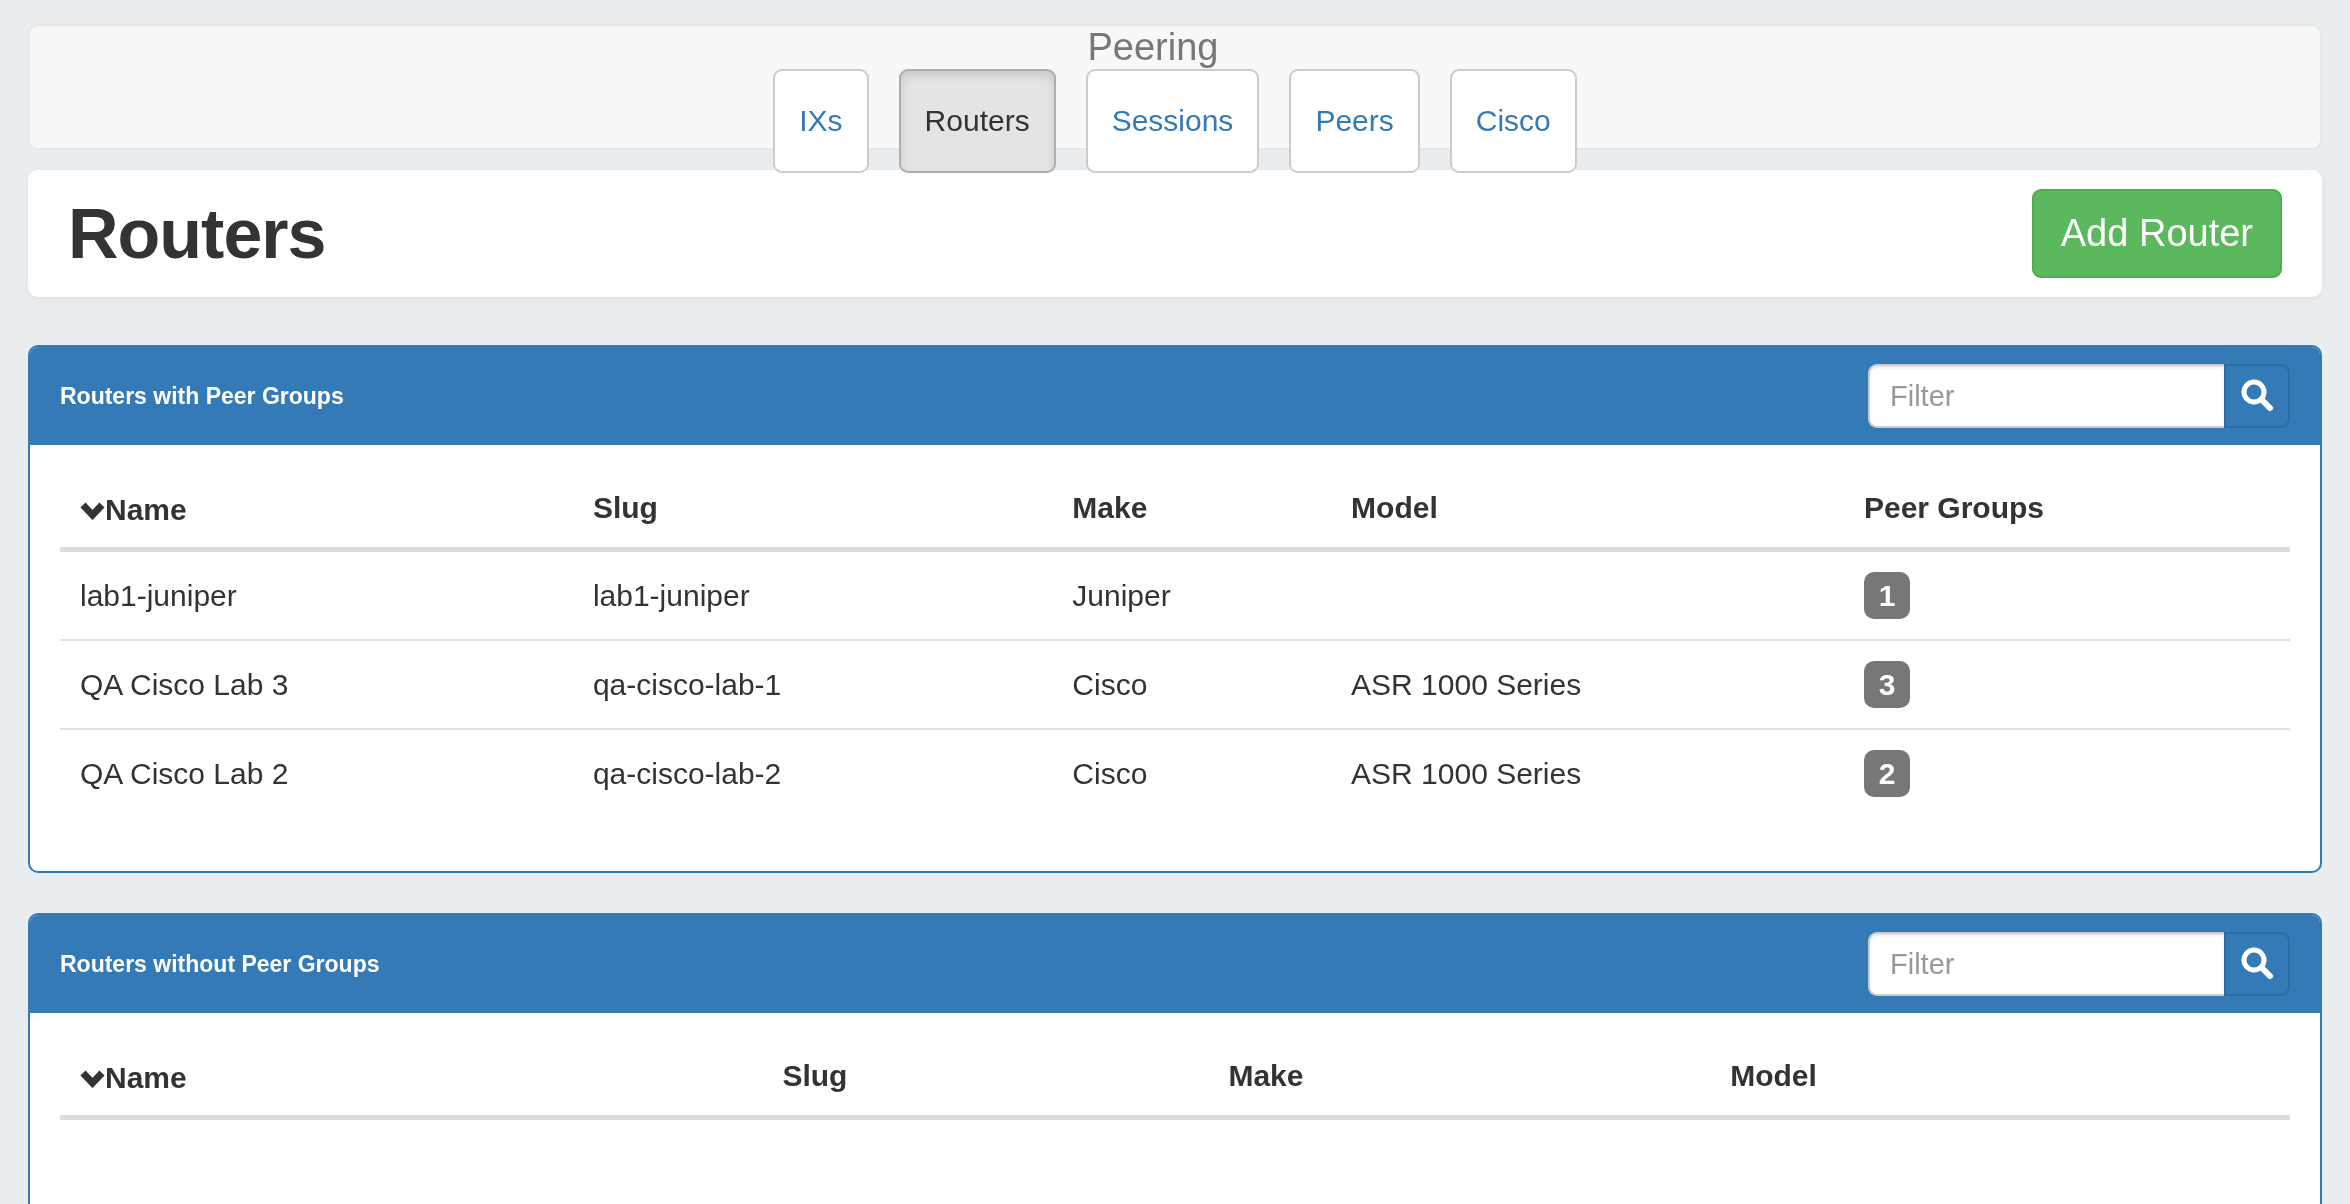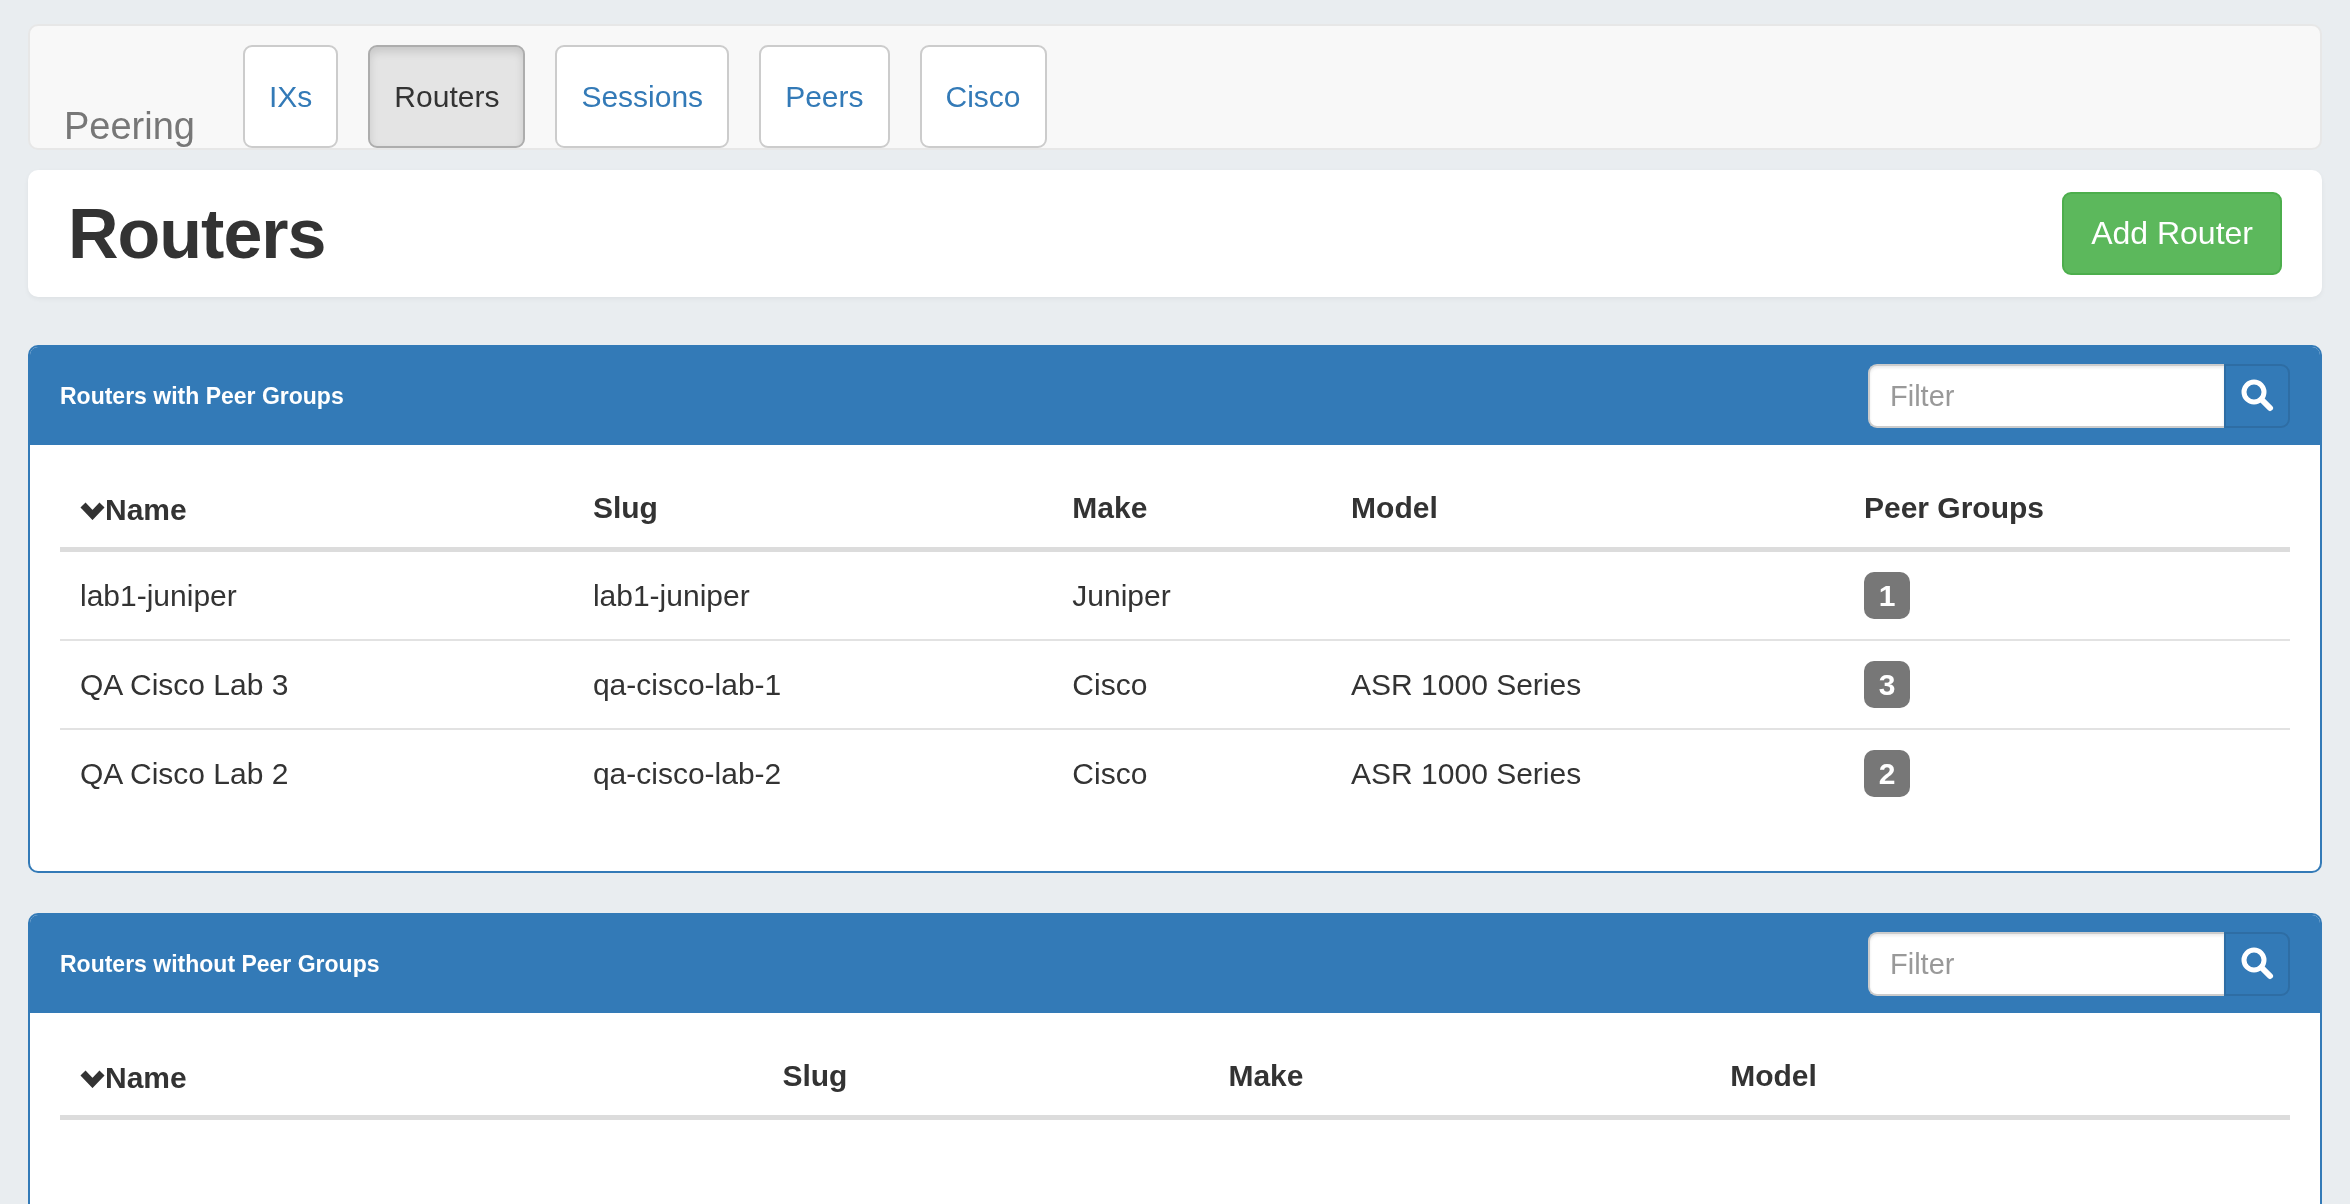--- a/index.html
+++ b/index.html
@@ -16,22 +16,23 @@
     font-size:30px;
   }
   .app{padding:0 28px;}
 
   
   .navbar{
     margin-top:24px; height:126px;
     background:var(--navbar_bg);
     border:2px solid var(--navbar_border);
     border-radius:10px;
-    display:flex; align-items:flex-end;
+    display:flex; align-items:center;
     padding:0 30px;
+    flex-direction:column;
   }
   .brand{font-size:38px; color:var(--muted); margin:0 48px 0 4px; text-decoration:none; cursor:pointer;}
   .nav-buttons{display:flex; gap:30px; align-items:center;}
   .nav-btn{
     font-family:inherit; font-size:30px; line-height:1.25;
     padding:31px 24px; border-radius:9px;
     background:#ffffff; border:2px solid #cccccc; color:var(--primary);
     cursor:pointer;
   }
   .nav-btn.active{
@@ -42,21 +43,21 @@
   
   .title-card{
     margin-top:20px; height:127px;
     background:#ffffff; border-radius:10px;
     box-shadow:0 2px 5px rgba(0,0,0,0.05);
     display:flex; align-items:center; justify-content:space-between;
     padding:0 40px;
   }
   .title-card h1{font-size:70px; font-weight:700; letter-spacing:-1px;}
   .btn-success{
-    font-family:inherit; font-size:32px;
+    font-family:inherit; font-size:38px;
     background:var(--success); border:2px solid var(--success_border); color:#ffffff;
     border-radius:9px; padding:21px 27px; cursor:pointer;
   }
 
   
   .panel{
     margin-top:48px;
     background:#ffffff;
     border:2px solid var(--primary);
     border-radius:10px;

